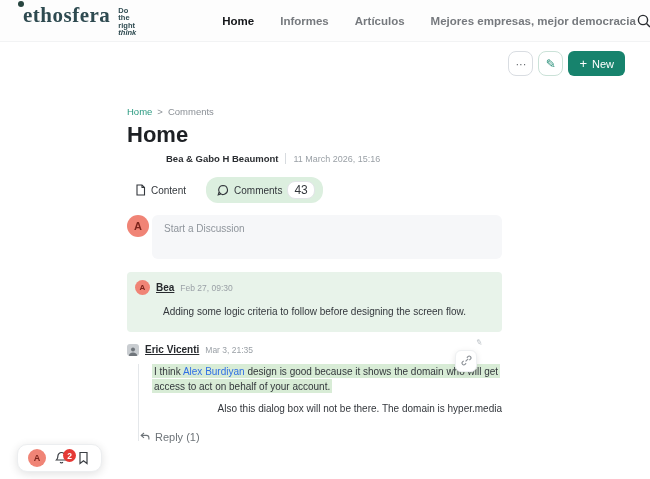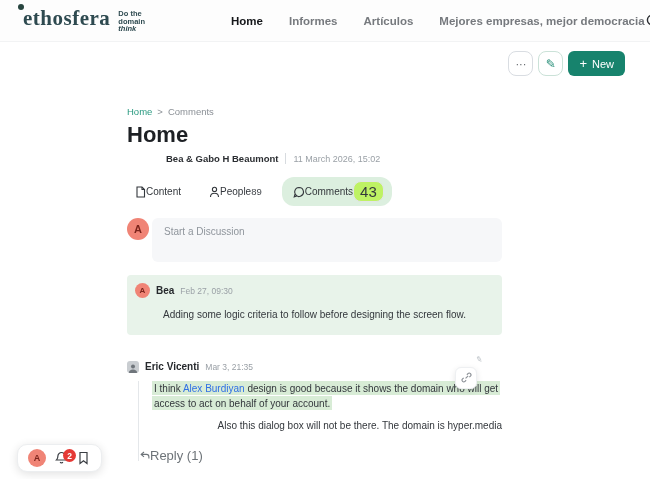--- a/index.html
+++ b/index.html
@@ -36,79 +36,79 @@
   .breadcrumb { font-size:9.5px; color:#8b9096; display:flex; gap:5px; align-items:center; }
   .breadcrumb .link { color:#2b9a81; cursor:pointer; }
   .page-title { font-size:22px; font-weight:bold; color:#1d2024; margin-top:5px; }
   .byline { display:flex; align-items:center; gap:7px; margin-top:5px;padding-left:39px; }
   .byline .authors { font-size:9.5px; font-weight:bold; color:#2a2d31; cursor:pointer; }
   .byline .sep { width:1px; height:11px; background:#d7dbdf; }
   .byline .time { font-size:9px; color:#9aa0a6; }
 
   
   .tabs { display:flex; align-items:center; gap:12px; margin-top:13px; }
-  .tab { display:flex; align-items:center; font-size:10px; color:#33373c;
+  .tab { display:flex; align-items:center; gap:5px; font-size:10px; color:#33373c;
     padding:4px 8px; border-radius:12px; cursor:pointer; }
   .tab .cnt { font-size:9.5px; color:#44484d; }
   .tab.active { background:#dcefdf; padding:4px 8px 4px 11px; }
-  .tab.active .pill { background:#bef264; border:1px solid #e2e5e8; border-radius:8px;
-    font-size:15px; padding:1px 6px; color:#33373c; }
+  .tab.active .pill { background:#ffffff; border:1px solid #e2e5e8; border-radius:8px;
+    font-size:12px; padding:1px 6px; color:#33373c; }
   .tab svg { display:block; }
 
   
   .discussion { display:flex; gap:3px; margin-top:12px; }
   .avatar { border-radius:50%; background:#f08476; color:#7c241c; font-weight:bold;
     display:flex; align-items:center; justify-content:center; flex-shrink:0; cursor:pointer; }
   .avatar.lg { width:22px; height:22px; font-size:11px; }
   .avatar.sm { width:15px; height:15px; font-size:8px; }
   .avatar.xs { width:18px; height:18px; font-size:9px; }
   .disc-box { flex:1; height:44px; background:#f6f7f9; border-radius:6px;
     font-size:10px; color:#8f959c; padding:8px 12px; cursor:text; }
 
   
   .comment-card { margin-top:13px; background:#e8f3ea; border-radius:4px; padding:8px 10px 12px 8px; }
   .c-head { display:flex; align-items:center; gap:6px; }
-  .c-name { font-size:10px; font-weight:bold; color:#26292d; }
+  .c-name { font-size:10px; font-weight:bold; color:#26292d;text-decoration:underline; }
   .c-time { font-size:8.5px; color:#9aa0a6; }
   .c-text { font-size:10px; color:#33373c; margin-top:10px; padding-left:28px; line-height:1.45; }
 
-  .comment-plain { margin-top:26px; position:relative; }
+  .comment-plain { margin-top:12px; position:relative; }
   .thread-line { position:absolute; left:11px; top:20px; bottom:2px; width:1px; background:#e4e7ea; }
   .photo-avatar { width:12px; height:12px; border-radius:3px; background:#c9cdd1; overflow:hidden;
     display:flex; align-items:flex-end; justify-content:center; flex-shrink:0; }
   .c-body { padding-left:25px; margin-top:8px; }
   .hl { background:#d8ecd6; padding:1.5px 2px; line-height:1.5;
     -webkit-box-decoration-break:clone; box-decoration-break:clone; }
   .c-body p { font-size:10px; color:#33373c; line-height:1.5; }
   .c-body .p2 { margin-top:7px;text-align:right; }
   .link-blue { color:#2f6fe4; cursor:pointer; }
   .hover-toolbar { position:absolute; right:25px; top:6px; width:22px; height:22px; background:#fff;
     border:1px solid #eef0f2; border-radius:6px; box-shadow:0 2px 6px rgba(0,0,0,.10);
     display:flex; align-items:center; justify-content:center; cursor:pointer; }
   .mini-pencil { position:absolute; right:19px; top:-6px; font-size:8px; color:#b7bdc3; transform:rotate(10deg); }
-  .reply-row { display:flex; align-items:center; margin-top:15px; padding-left:13px;
-    font-size:13px; color:#6d7378; cursor:pointer; }
+  .reply-row { display:flex; align-items:center; gap:5px; margin-top:15px; padding-left:13px;
+    font-size:11px; color:#6d7378; cursor:pointer; }
 
   
   .dock { position:absolute; left:17px; bottom:7px; height:28px; background:#fff;
     border:1px solid #eceef0; border-radius:10px; box-shadow:0 2px 10px rgba(0,0,0,.12);
     display:flex; align-items:center; gap:9px; padding:0 10px; }
   .bell-wrap { position:relative; width:14px; height:14px; cursor:pointer; }
   .badge { position:absolute; left:8px; top:-2px; min-width:13px; height:13px; border-radius:7px;
     background:#e53935; color:#fff; font-size:8.5px; font-weight:bold;
     display:flex; align-items:center; justify-content:center; padding:0 3px; }
   .bookmark-wrap { width:13px; height:14px; cursor:pointer; }
 </style>
 </head>
 <body>
 
 <div class="header">
   <div class="logo">
     <span class="logo-word"><span class="logo-dot"></span><span>ethosfera</span></span>
-    <span class="logo-tag"><span>Do the domain </span><em>think</em></span>
+    <span class="logo-tag"><span>Do the right </span><em>think</em></span>
   </div>
   <div class="nav">
     <span class="nav-item active">Home</span>
     <span class="nav-item">Informes</span>
     <span class="nav-item">Artículos</span>
     <span class="nav-item">Mejores empresas, mejor democracia</span>
   </div>
   <span class="search-btn">
     <svg width="16" height="16" viewBox="0 0 16 16" fill="none" stroke="#2a2d31" stroke-width="1.4">
       <circle cx="7" cy="7" r="4.6"></circle>
@@ -134,38 +134,30 @@
     <span class="link">Home</span>
     <span>&gt;</span>
     <span>Comments</span>
   </div>
 
   <div class="page-title">Home</div>
 
   <div class="byline">
     <span class="authors">Bea &amp; Gabo H Beaumont</span>
     <span class="sep"></span>
-    <span class="time">11 March 2026, 15:02</span>
+    <span class="time">11 March 2026, 15:16</span>
   </div>
 
   <div class="tabs">
     <div class="tab">
       <svg width="11" height="12" viewBox="0 0 11 12" fill="none" stroke="#33373c" stroke-width="1.1">
         <path d="M2 1 h5 l2.5 2.5 V11 H2 Z"></path>
           <path d="M7 1 v2.5 h2.5"></path>
       </svg>
       <span>Content</span>
-    </div>
-    <div class="tab">
-      <svg width="11" height="12" viewBox="0 0 11 12" fill="none" stroke="#33373c" stroke-width="1.1">
-        <circle cx="5.5" cy="3.4" r="2.1"></circle>
-          <path d="M1.5 11 c0-2.4 1.8-3.8 4-3.8 s4 1.4 4 3.8"></path>
-      </svg>
-      <span>People</span>
-      <span class="cnt">89</span>
     </div>
     <div class="tab active">
       <svg width="12" height="12" viewBox="0 0 12 12" fill="none" stroke="#33373c" stroke-width="1.1">
         <path d="M6 1.5 a4.5 4.5 0 1 1 -4 6.6 L1.2 10.8 4 9.9 A4.5 4.5 0 0 1 6 1.5 Z"></path>
       </svg>
       <span>Comments</span>
       <span class="pill">43</span>
     </div>
   </div>
 

